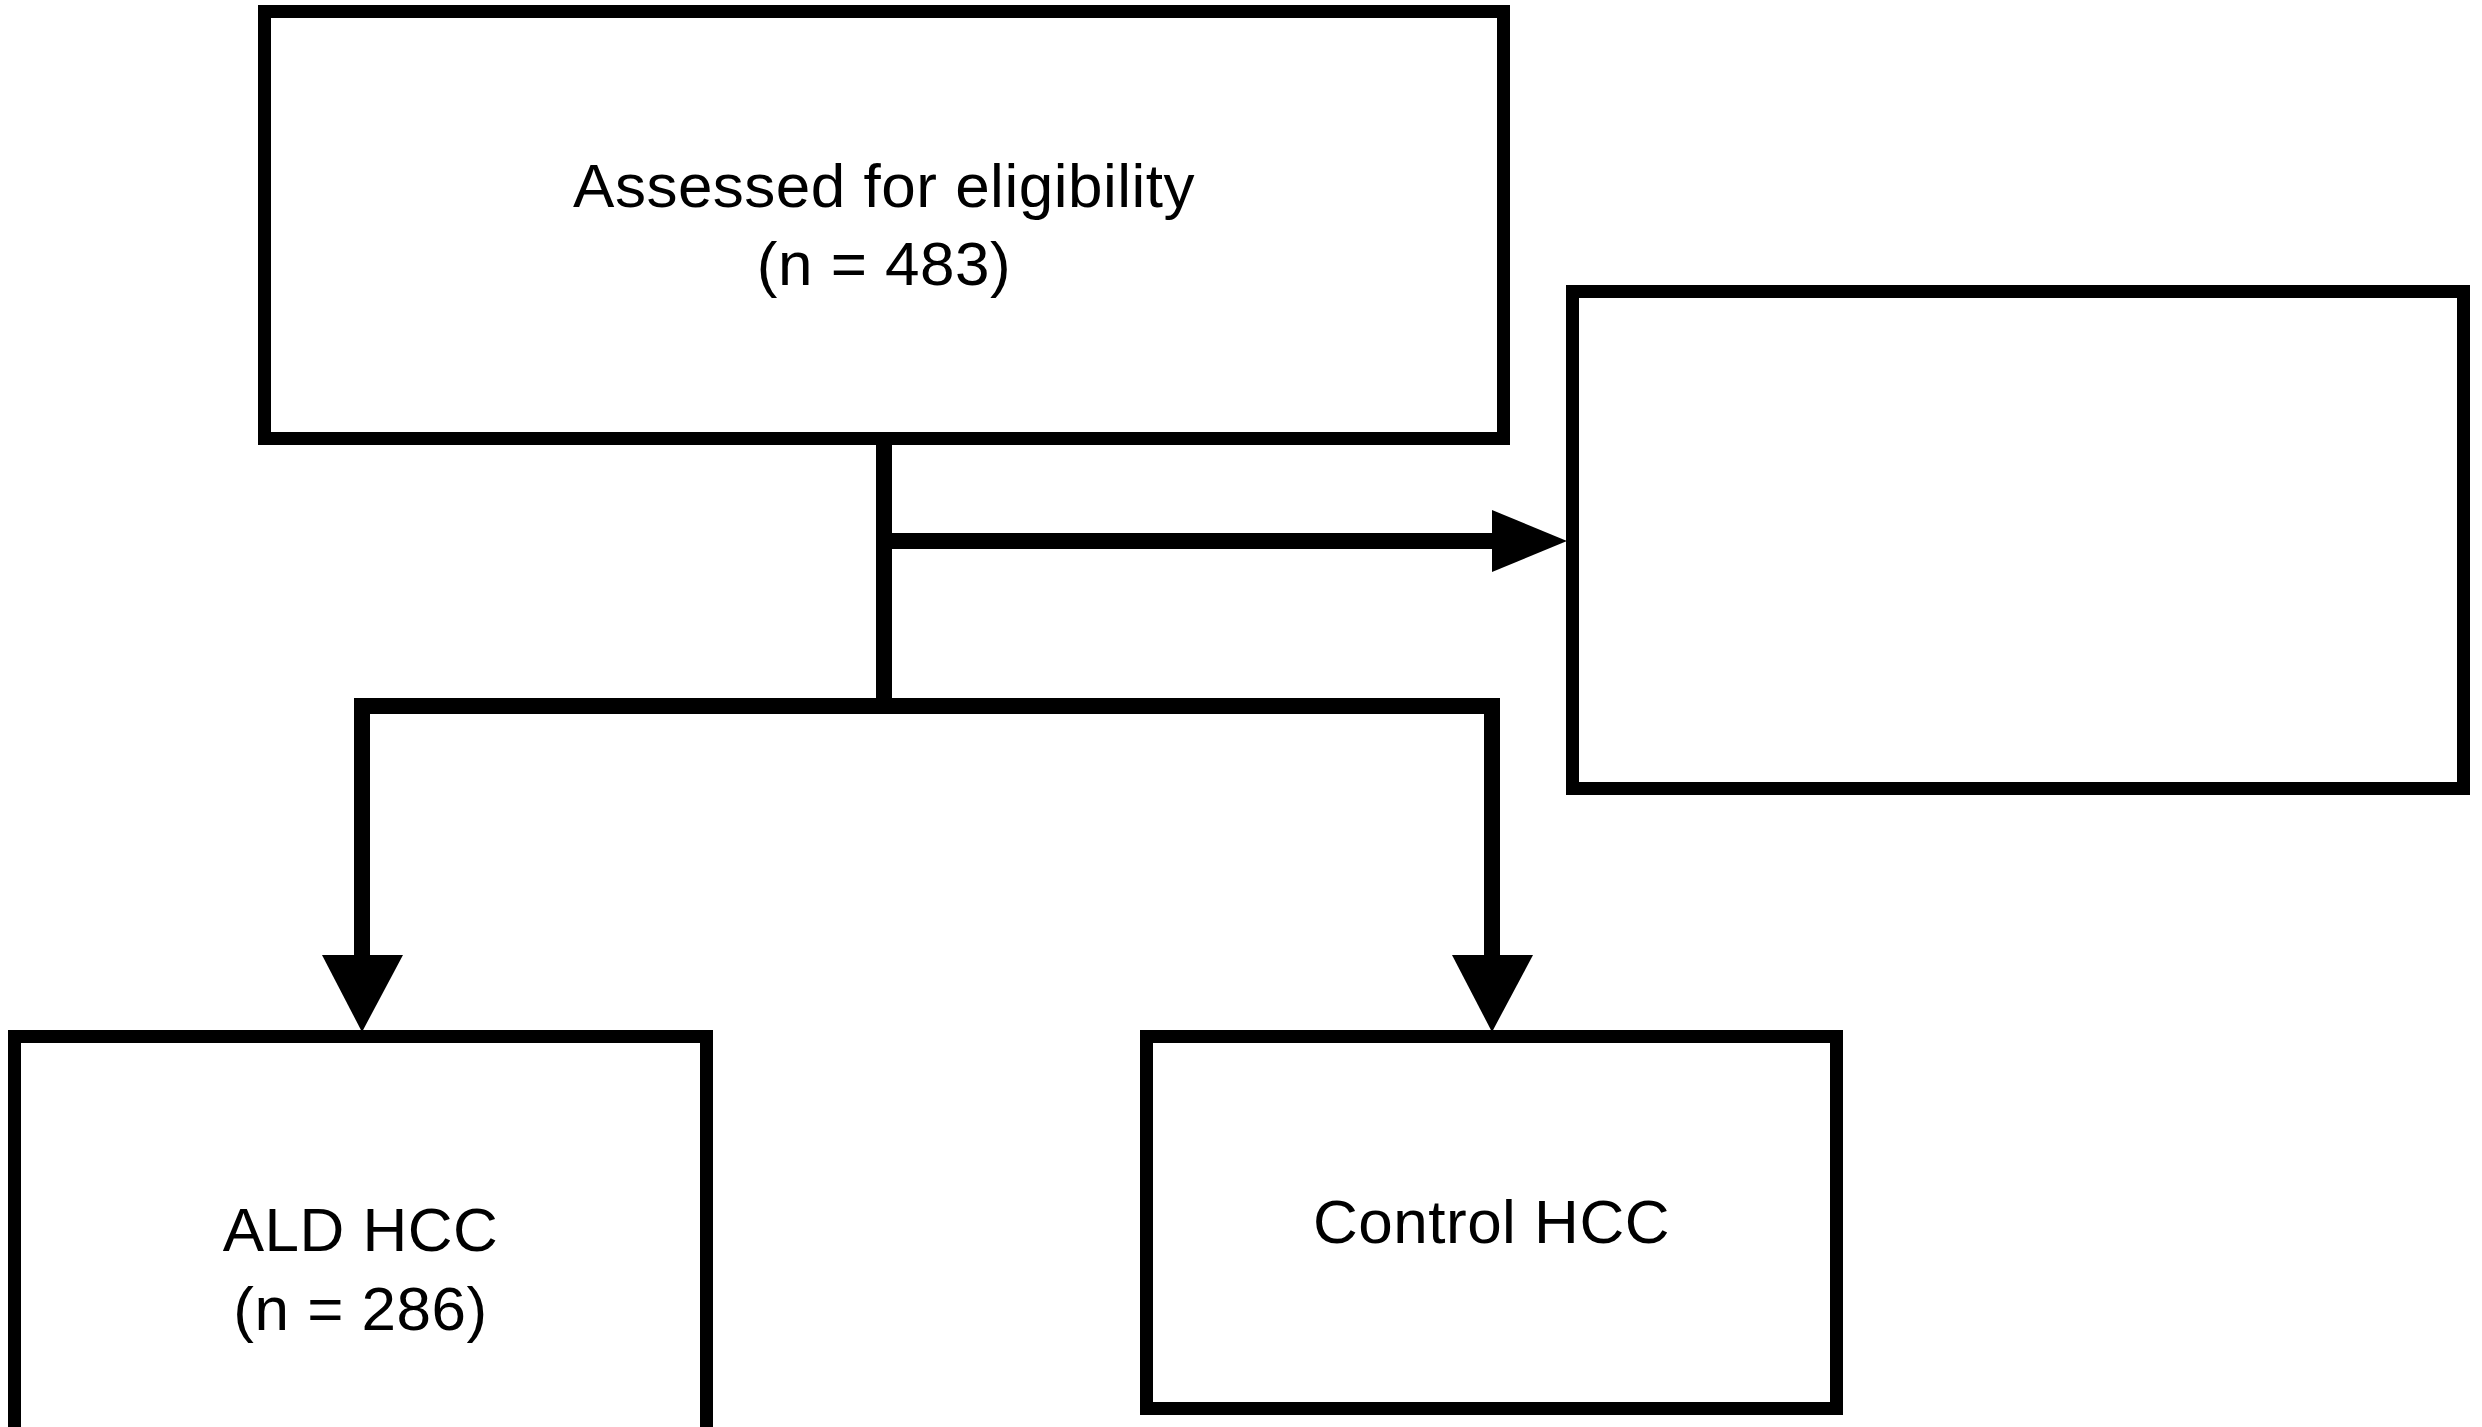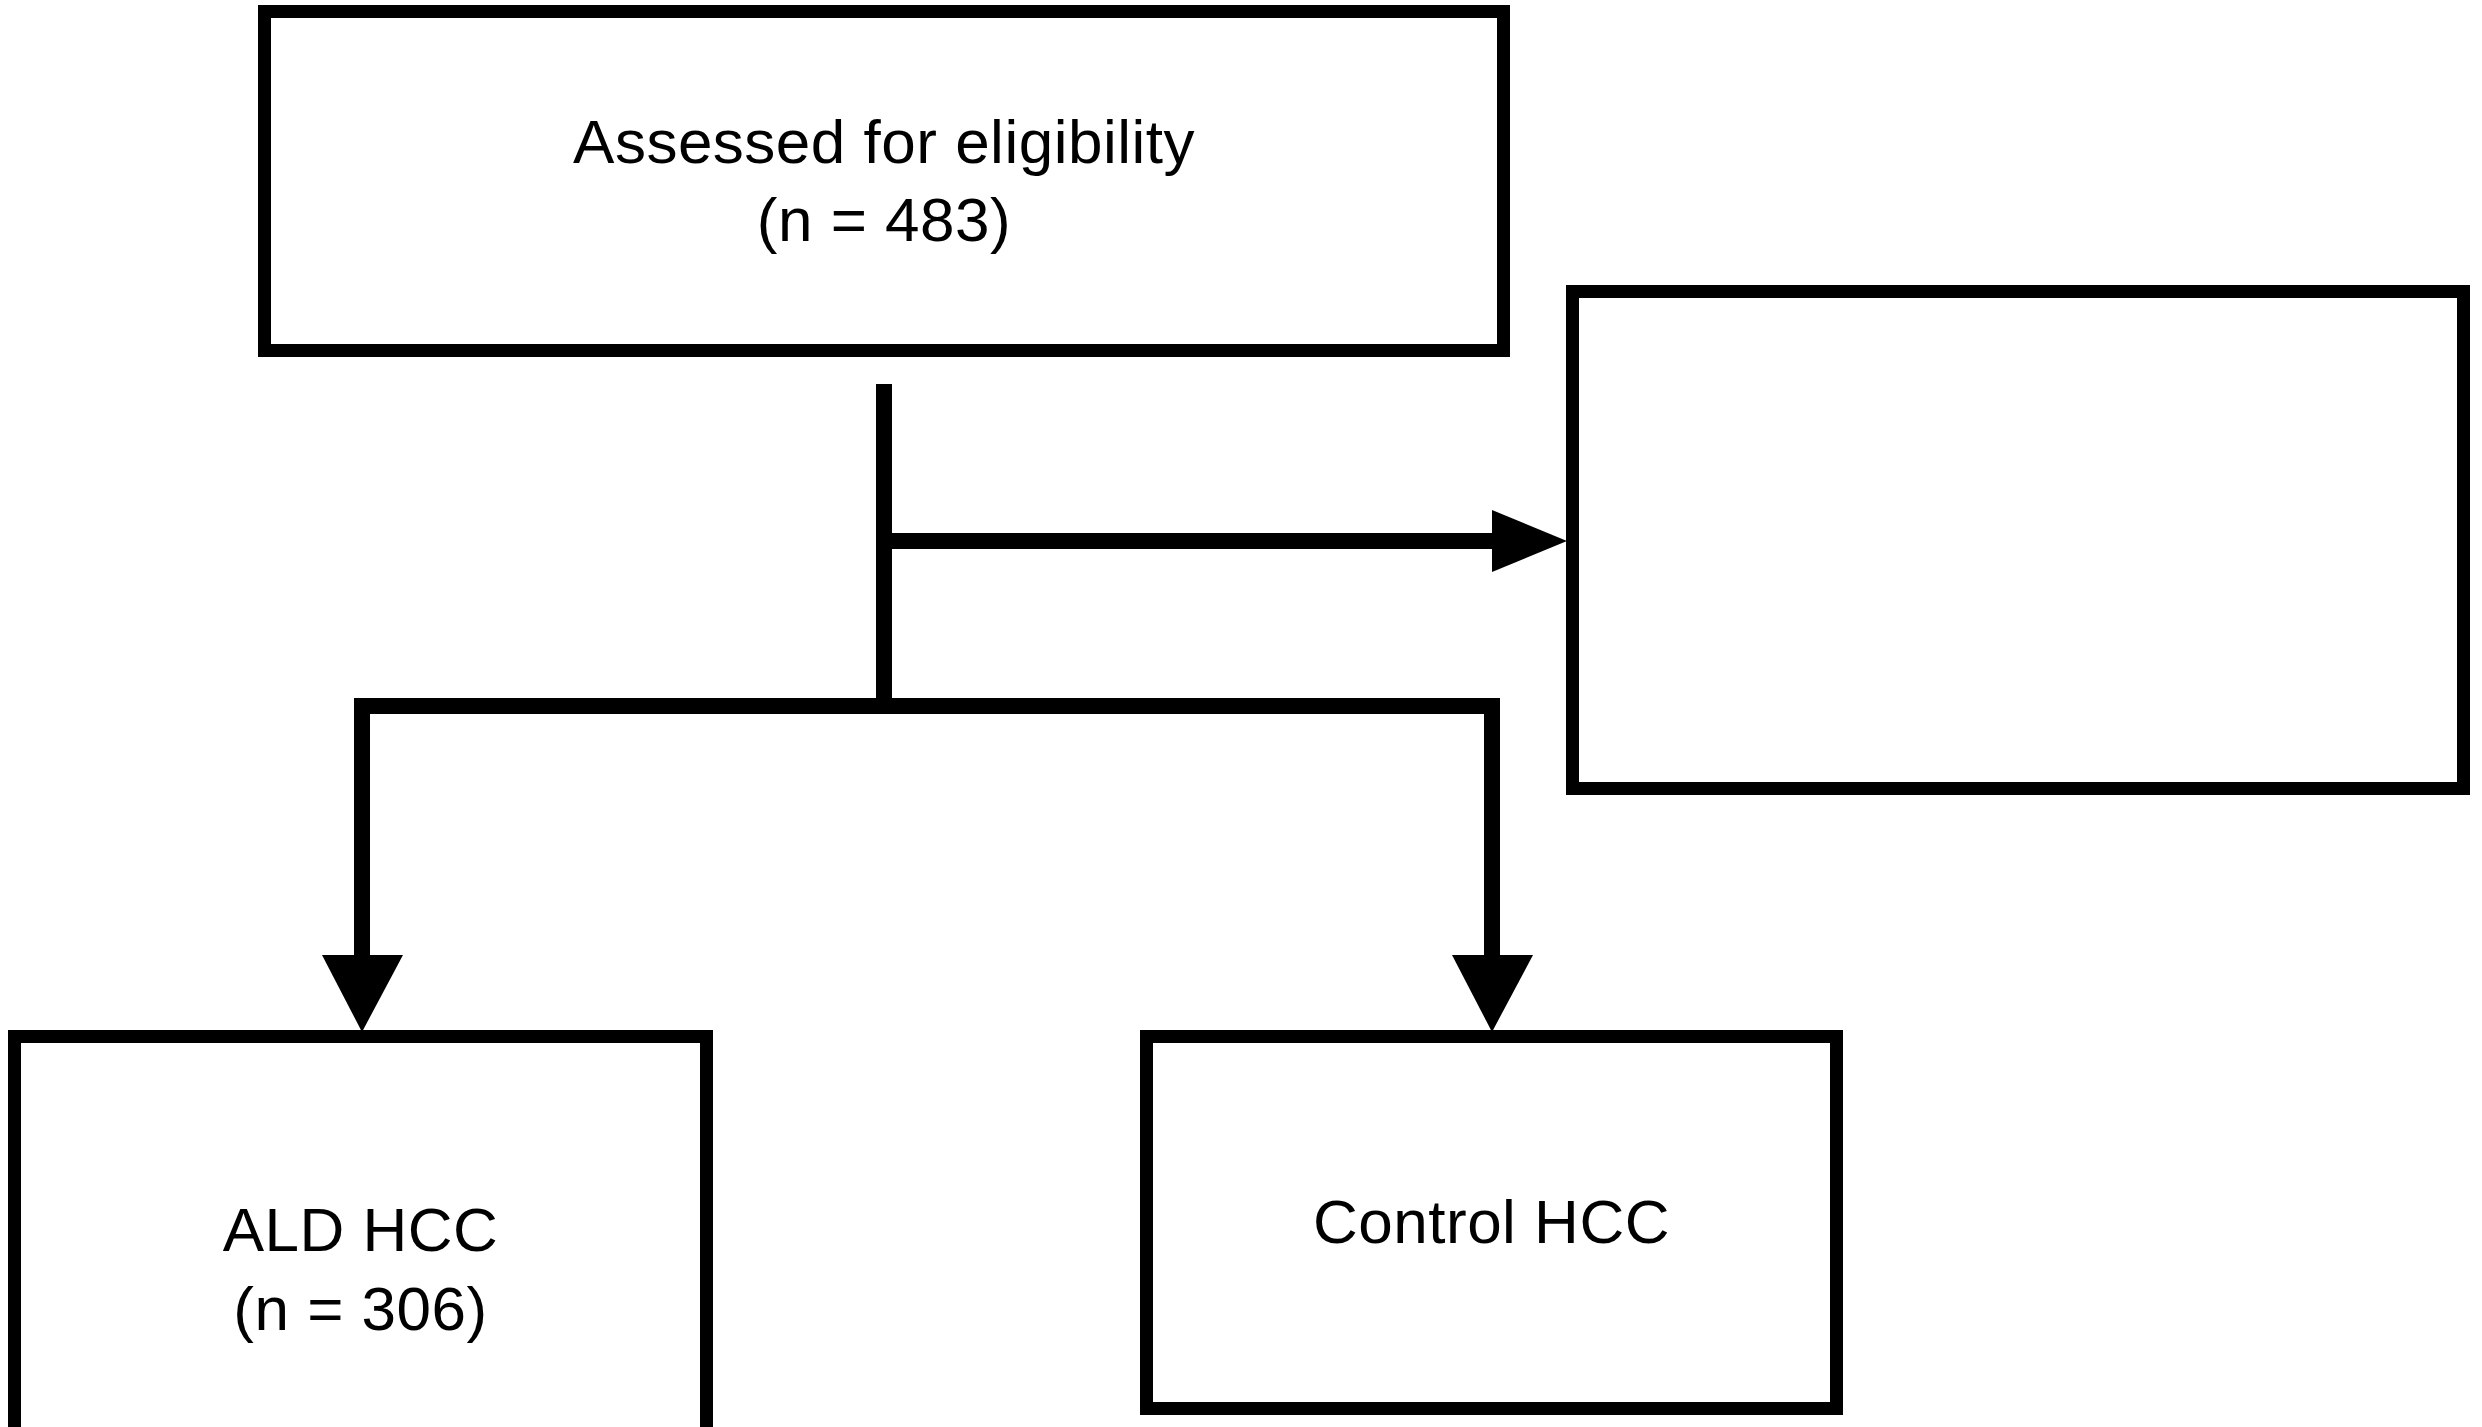--- a/index.html
+++ b/index.html
@@ -38,21 +38,21 @@
     font-family: "Liberation Sans", sans-serif;
     font-size: 62px;
     line-height: 1.26;
     letter-spacing: 0.5px;
   }
   .node-line {
     display: block;
     white-space: nowrap;
   }
   
-  #node-assessed  { left: 258px;  top: 5px;    width: 1252px; height: 352px; }
+  #node-assessed  { left: 258px;  top: 5px;    width: 1252px; height: 440px; }
   #node-excluded  { left: 1566px; top: 285px;  width: 904px;  height: 510px; }
   #node-ald       { left: 8px;    top: 1030px; width: 705px;  height: 479px; }
   #node-control   { left: 1140px; top: 1030px; width: 703px;  height: 385px; }
 </style>
 </head>
 <body>
 
 <div id="canvas">
 
   <svg class="flow-svg" viewBox="0 0 2482 1427">
@@ -74,20 +74,20 @@
   <div class="node-box" id="node-assessed">
     <span class="node-line">Assessed for eligibility</span>
     <span class="node-line">(n = 483)</span>
   </div>
 
   <div class="node-box" id="node-excluded">
   </div>
 
   <div class="node-box" id="node-ald">
     <span class="node-line">ALD HCC</span>
-    <span class="node-line">(n = 306)</span>
+    <span class="node-line">(n = 286)</span>
   </div>
 
   <div class="node-box" id="node-control">
     <span class="node-line">Control HCC</span>
   </div>
 
 </div>
 
 </body></html>

